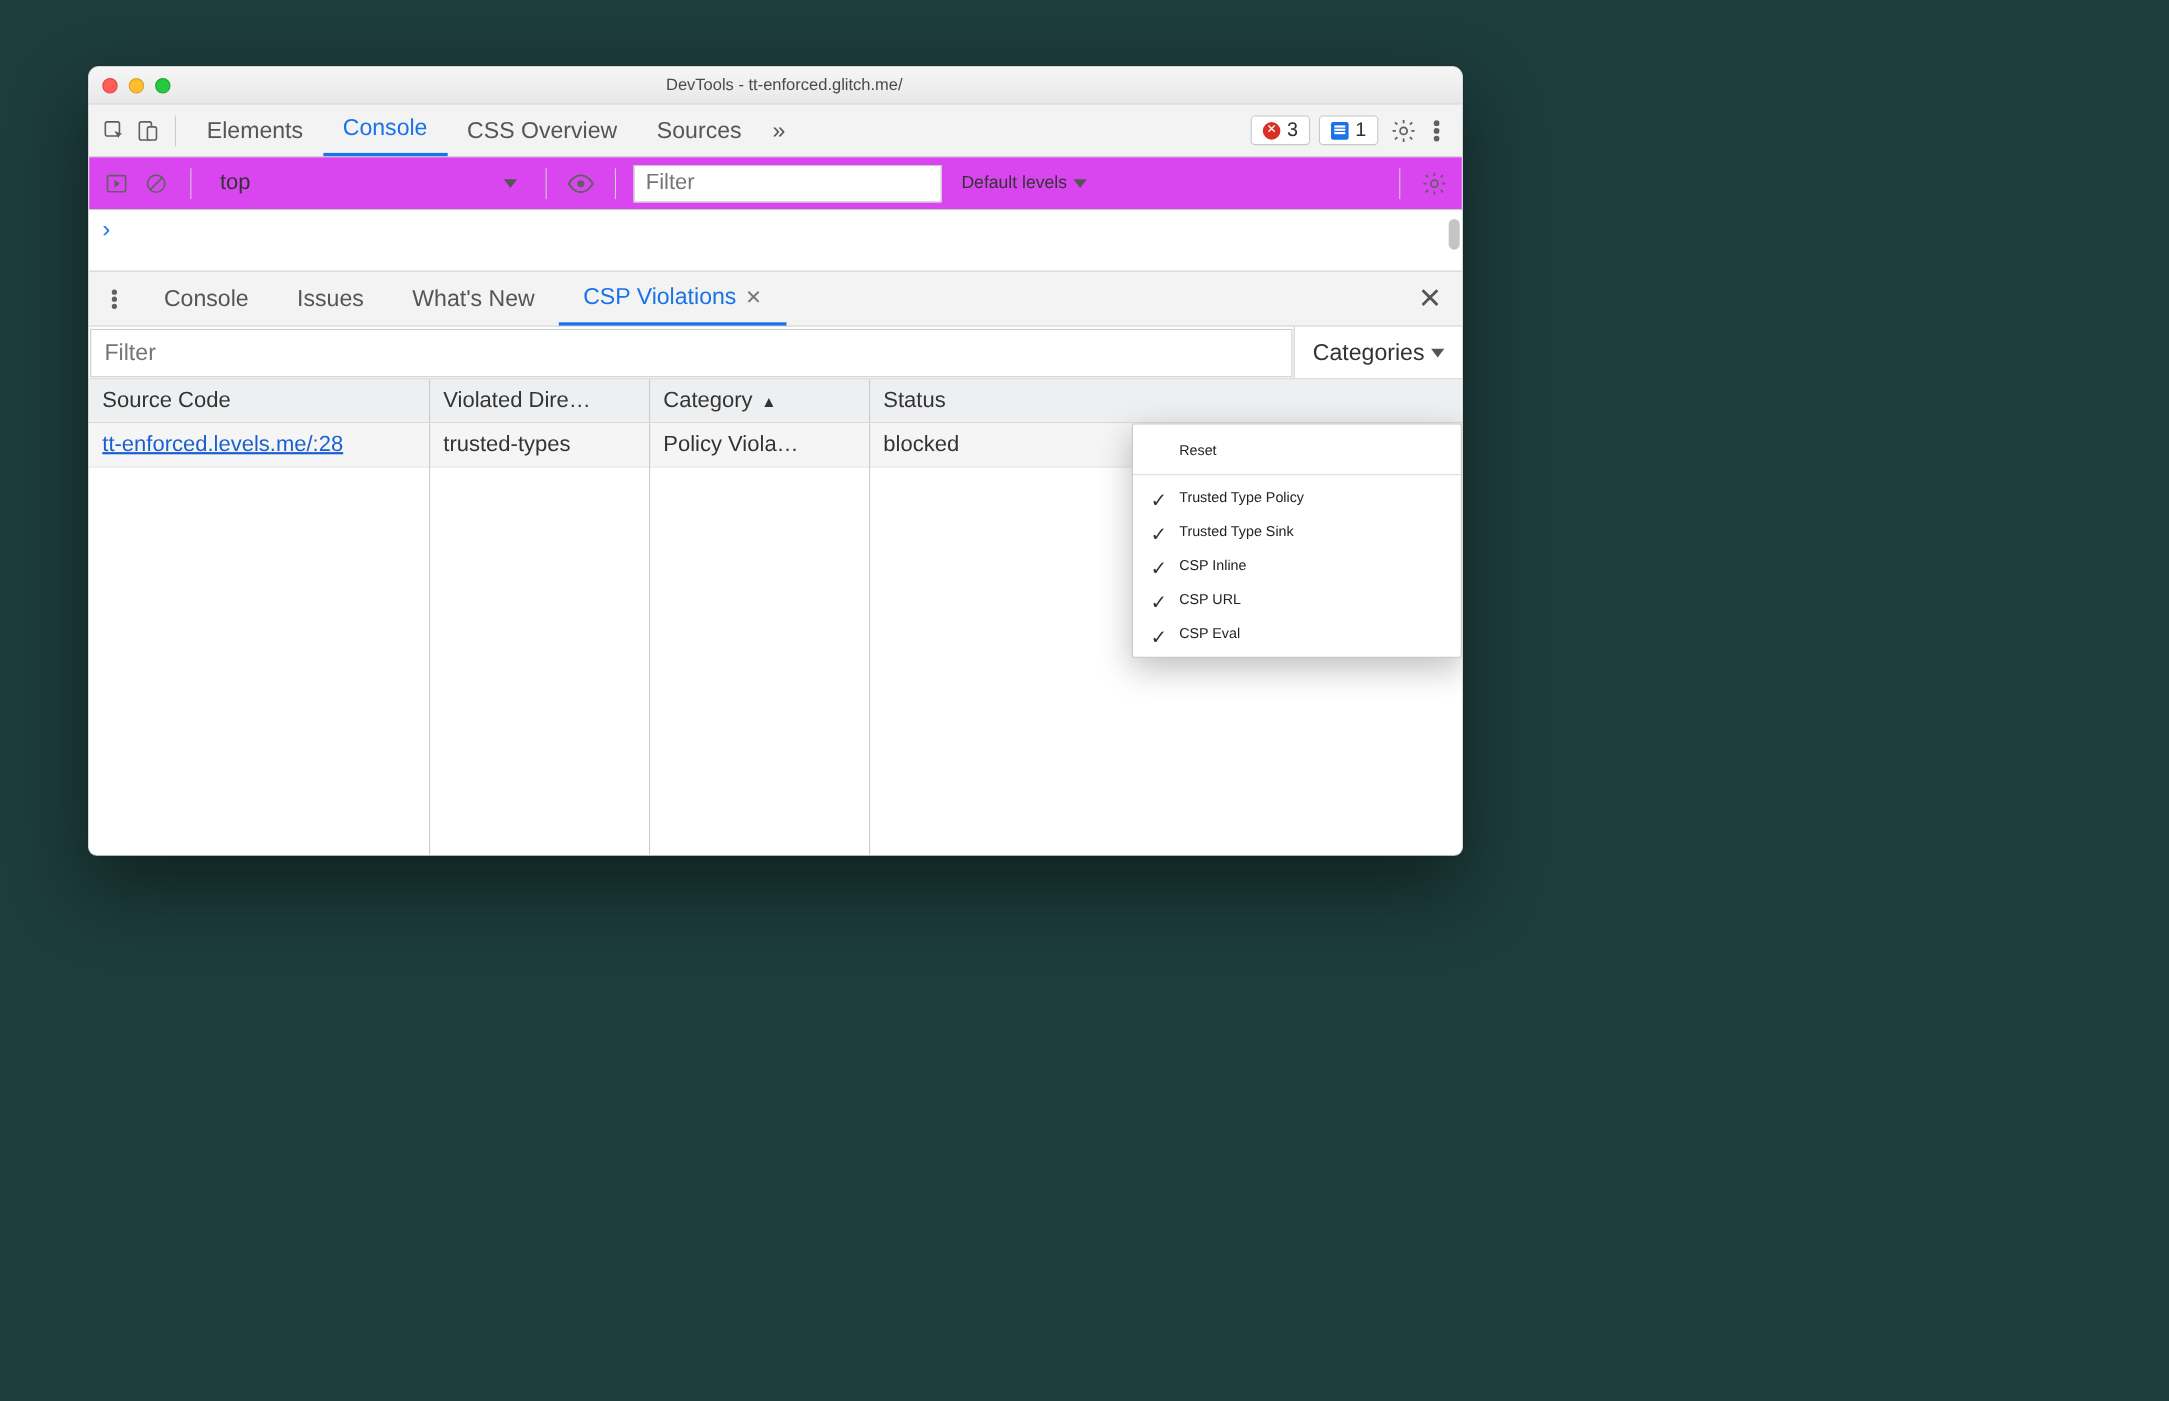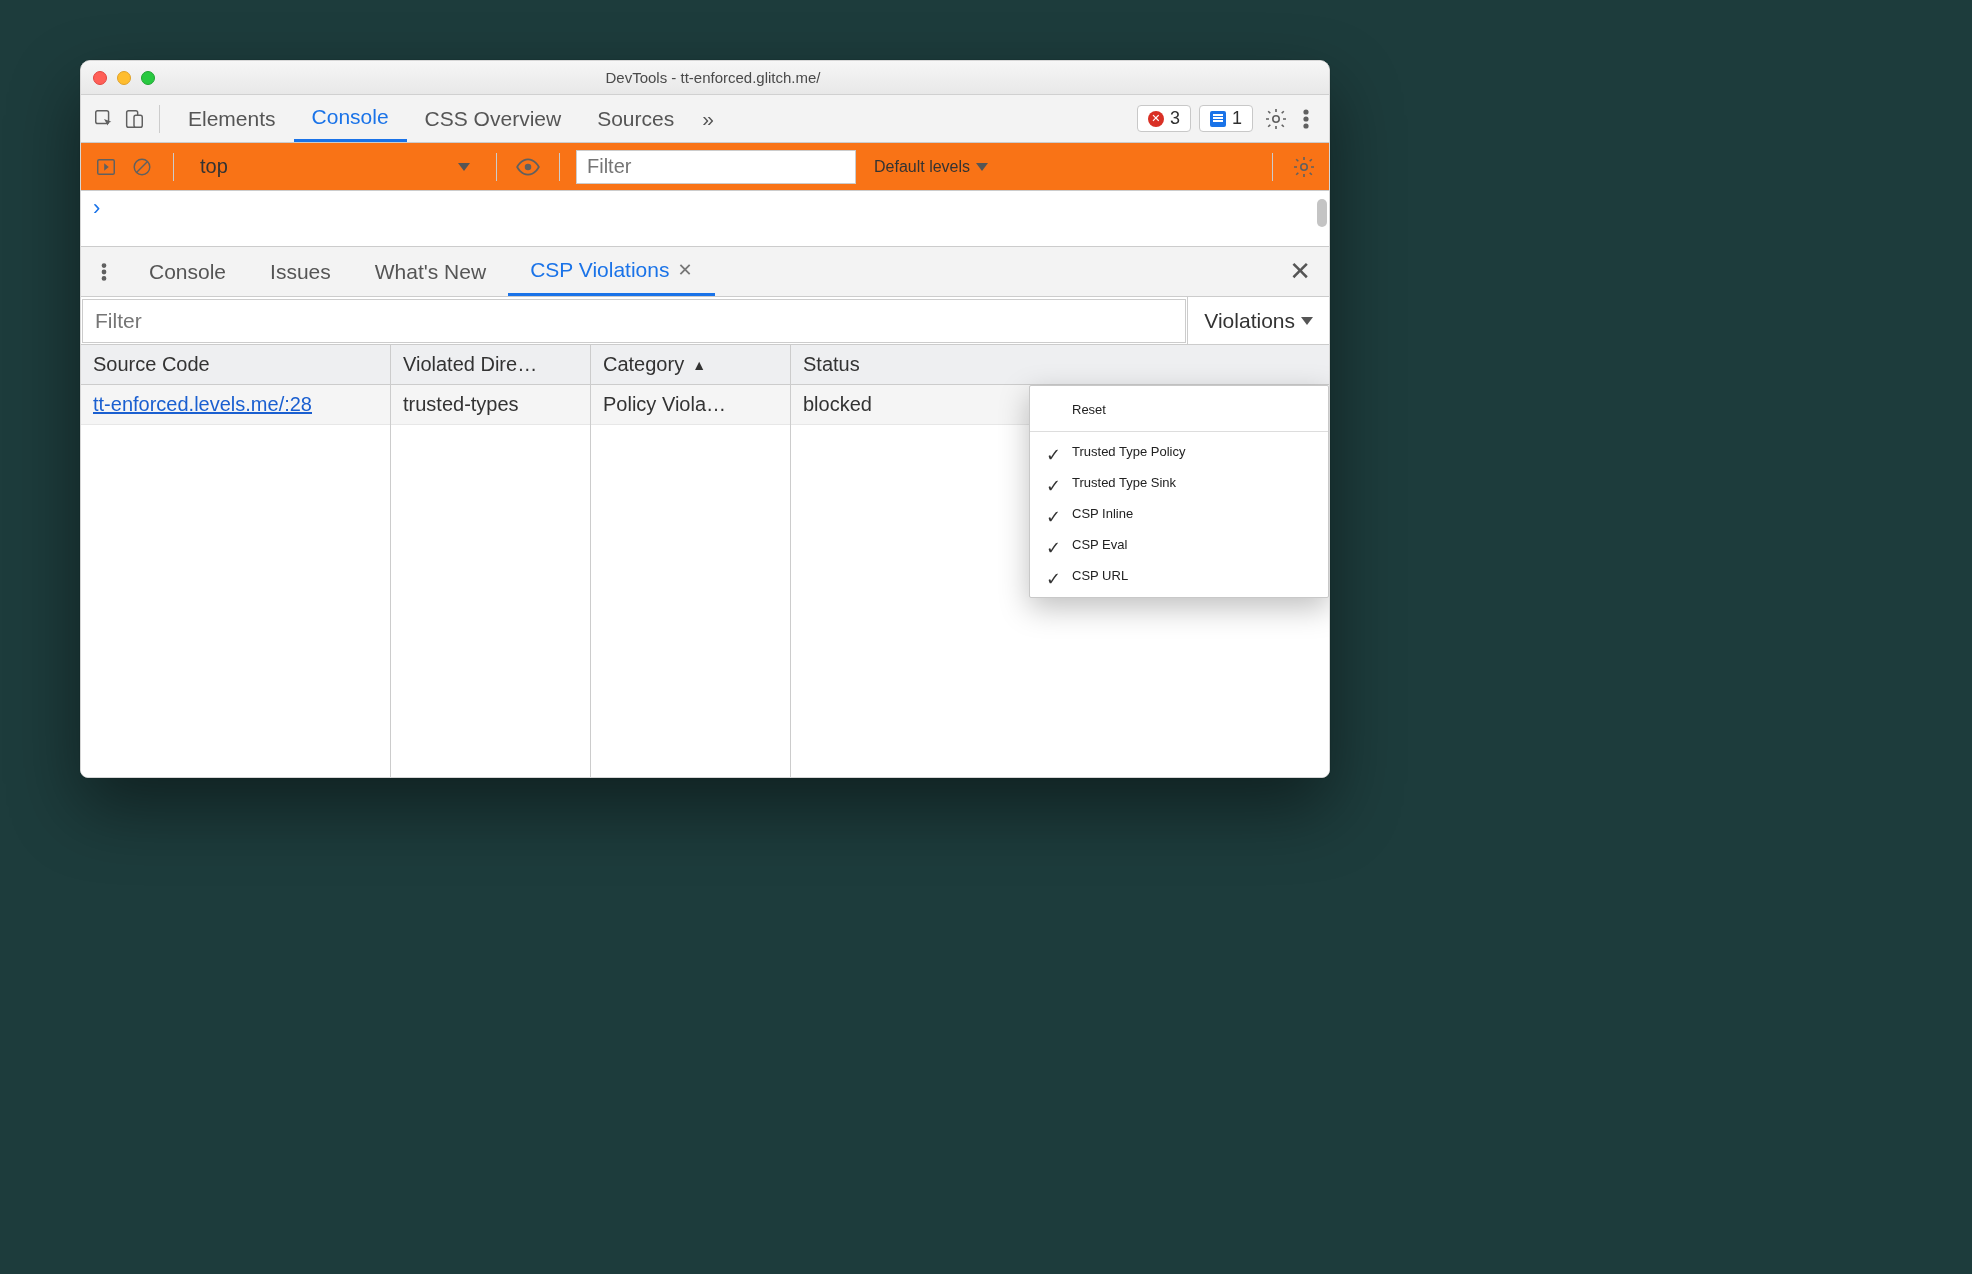--- a/index.html
+++ b/index.html
@@ -63,21 +63,21 @@
     border:1px solid #c8c8c8;border-radius:4px;
     padding:2px 10px;margin-right:8px;font-size:18px;
     background:#fff;
   }
   .badge .berr{width:16px;height:16px;border-radius:50%;background:#d93025;display:flex;align-items:center;justify-content:center;color:#fff;font-size:11px;line-height:1;}
   .badge .bmsg{width:16px;height:16px;background:#1a73e8;border-radius:2px;position:relative;}
   .badge .bmsg::after{content:"";position:absolute;left:3px;top:3px;width:10px;height:2px;background:#fff;box-shadow:0 3px 0 #fff,0 6px 0 #fff;}
   .gear svg, .kebab svg{width:24px;height:24px;}
   
   .console-toolbar{
-    height:48px; background:#f97316; border-bottom:1px solid #ccc;
+    height:48px; background:#d946ef; border-bottom:1px solid #ccc;
     display:flex; align-items:center; padding:0 10px; gap:6px;
   }
   .select-like{
     display:flex; align-items:center; justify-content:space-between;
     width:290px; height:30px; padding:0 10px; color:#333;font-size:20px;
   }
   .eye svg{width:26px;height:26px;}
   .filter-input{
     height:34px; border:1px solid #ccc; width:280px;
     padding:0 10px; font-size:20px; background:#fff;
@@ -284,21 +284,21 @@
       <span class="close-x">✕</span>
     </div>
     <div class="closepanel">✕</div>
   </div>
 
   <div class="drawer-filterrow">
     <div class="big-filter-wrap">
       <input class="big-filter" style="width: 100%; border: 1px solid rgb(204, 204, 204); height: 44px;" placeholder="Filter">
     </div>
     <div class="cat-btn">
-      <span>Violations</span>
+      <span>Categories</span>
       <span class="tri-down"></span>
     </div>
   </div>
 
   <div class="table">
     <div class="thead">
       <div class="th">Source Code</div>
       <div class="th">Violated Dire…</div>
       <div class="th">
         <span>Category</span>
@@ -320,19 +320,19 @@
         <div class="td">Policy Viola…</div>
         <div class="td">blocked</div>
       </div>
 
       <div class="dropdown">
         <div class="ditem dreset">Reset</div>
         <hr>
         <div class="ditem checked">Trusted Type Policy</div>
         <div class="ditem checked">Trusted Type Sink</div>
         <div class="ditem checked">CSP Inline</div>
+        <div class="ditem checked">CSP URL</div>
         <div class="ditem checked">CSP Eval</div>
-        <div class="ditem checked">CSP URL</div>
       </div>
     </div>
   </div>
 
 </div>
 
 </body></html>

